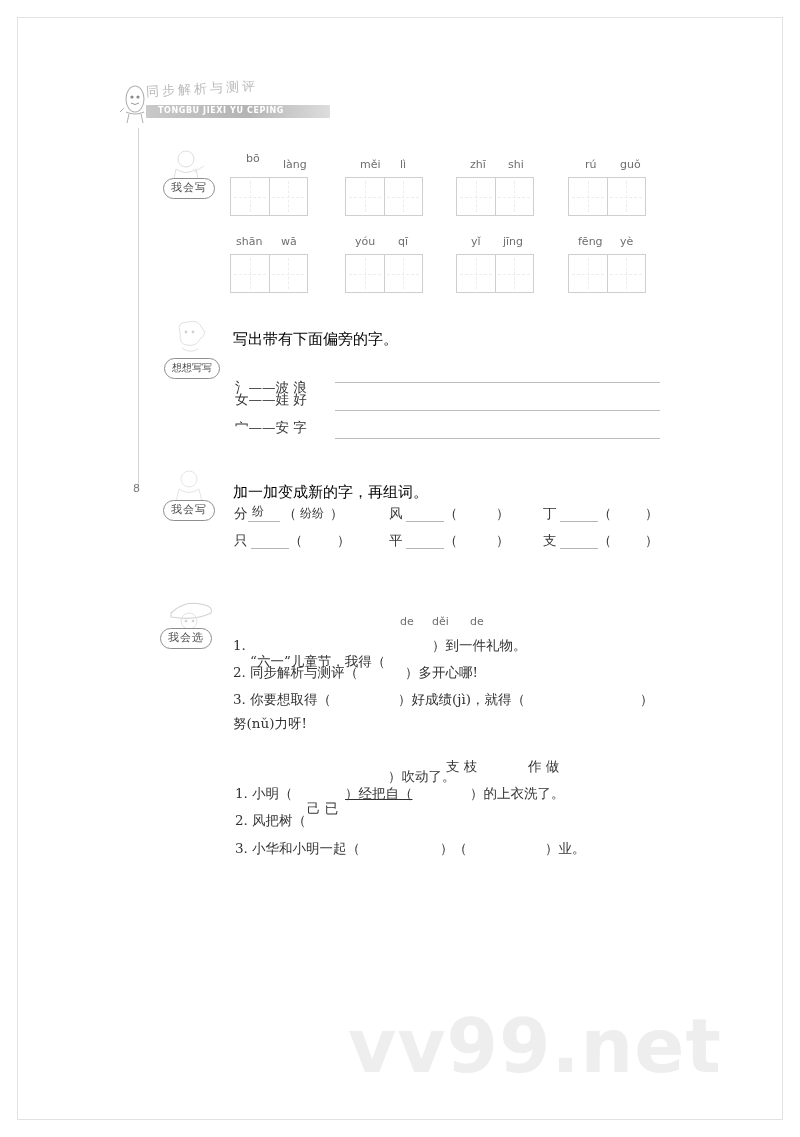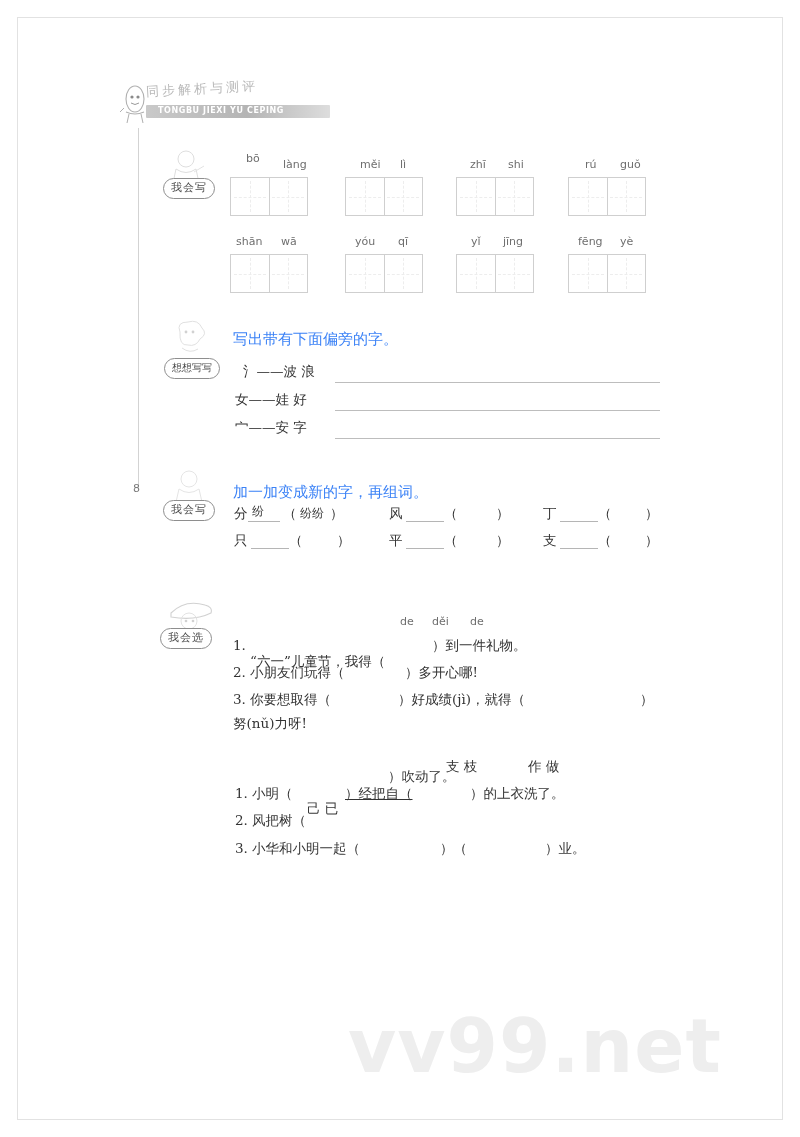--- a/index.html
+++ b/index.html
@@ -127,21 +127,21 @@
     position: absolute;
     width: 44px;
     height: 40px;
     opacity: 0.45;
   }
 
   
   .prompt {
     position: absolute;
     font-size: 15px;
-    color: #3b82f6;
+    color: #000000;
     white-space: nowrap;
     font-family: "DejaVu Serif", serif;
   }
   .line-text {
     position: absolute;
     font-size: 13.5px;
     color: #333333;
     white-space: nowrap;
     font-family: "DejaVu Serif", serif;
   }
@@ -368,21 +368,21 @@
     <svg class="kidicon" style="left:168px; top:318px;" viewBox="0 0 44 40">
       <path d="M12 14 q-4 -10 8 -10 q10 -3 14 6 q6 6 -2 11 q-4 8 -12 6 q-9 1 -8 -13 z" fill="none" stroke="#bbbbbb" stroke-width="1"></path>
       <circle cx="18" cy="14" r="1.4" fill="#9a9a9a"></circle>
       <circle cx="25" cy="14" r="1.4" fill="#9a9a9a"></circle>
       <path d="M14 30 q8 6 16 1" fill="none" stroke="#bbbbbb" stroke-width="1"></path>
     </svg>
     <div class="badge" style="left:164px; top:358px; letter-spacing:0px; font-size:10px;">想想写写</div>
 
     <div class="prompt" style="left:233px; top:330px;">写出带有下面偏旁的字。</div>
 
-    <div class="line-text" style="left:235px; top:363px;margin-left:8px;">氵——波  浪</div>
+    <div class="line-text" style="left:235px; top:379px;">氵——波  浪</div>
     <div class="rule" style="left:335px; top:382px; width:325px;"></div>
 
     <div class="line-text" style="left:235px; top:391px;">女——娃  好</div>
     <div class="rule" style="left:335px; top:410px; width:325px;"></div>
 
     <div class="line-text" style="left:235px; top:419px;">宀——安  字</div>
     <div class="rule" style="left:335px; top:438px; width:325px;"></div>
   </div>
 
   <div>
@@ -438,21 +438,21 @@
 
     <div class="pinyin" style="left:400px; top:615px;">de</div>
     <div class="pinyin" style="left:432px; top:615px;">děi</div>
     <div class="pinyin" style="left:470px; top:615px;">de</div>
 
     <div class="line-text" style="left:233px; top:637px;">1.</div>
     <div class="line-text" style="left:250px; top:637px;margin-top:16px;">“六一”儿童节，我得（</div>
     <div class="line-text" style="left:432px; top:637px;">）到一件礼物。</div>
 
     <div class="line-text" style="left:233px; top:664px;">2.</div>
-    <div class="line-text" style="left:250px; top:664px;">小朋友们玩得（</div>
+    <div class="line-text" style="left:250px; top:664px;">同步解析与测评（</div>
     <div class="line-text" style="left:405px; top:664px;">）多开心哪!</div>
 
     <div class="line-text" style="left:233px; top:691px;">3.</div>
     <div class="line-text" style="left:250px; top:691px;">你要想取得（</div>
     <div class="line-text" style="left:398px; top:691px;">）好成绩(jì)，就得（</div>
     <div class="line-text" style="left:640px; top:691px;">）</div>
     <div class="line-text" style="left:233px; top:715px;">努(nǔ)力呀!</div>
   </div>
 
   <div>

